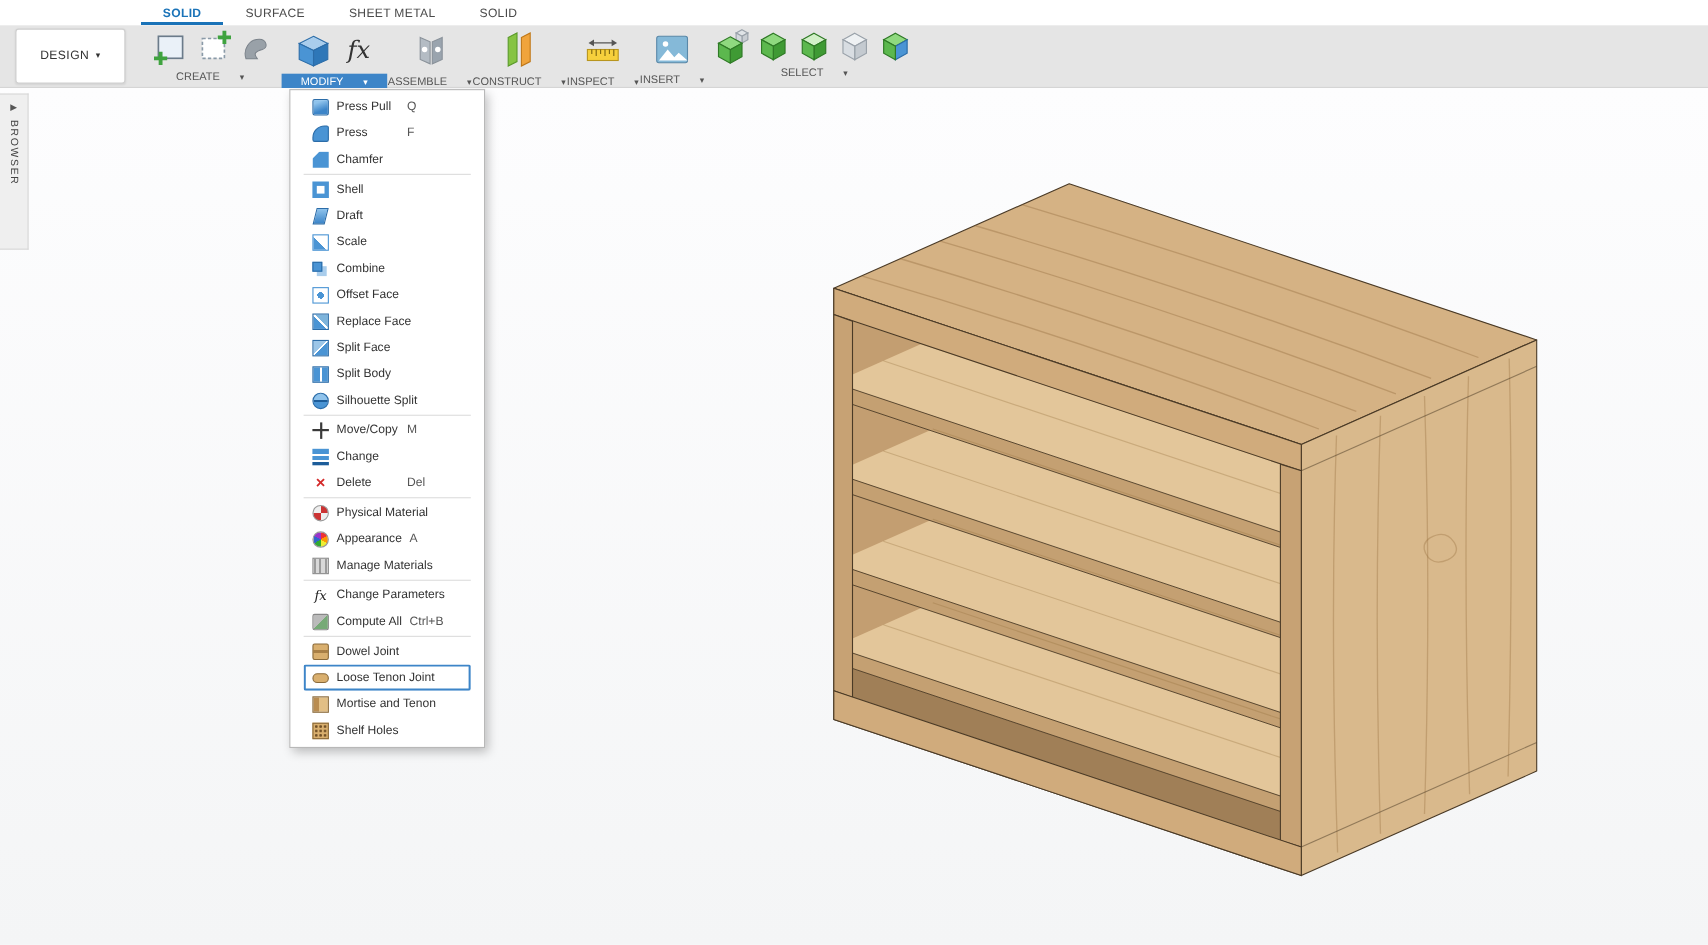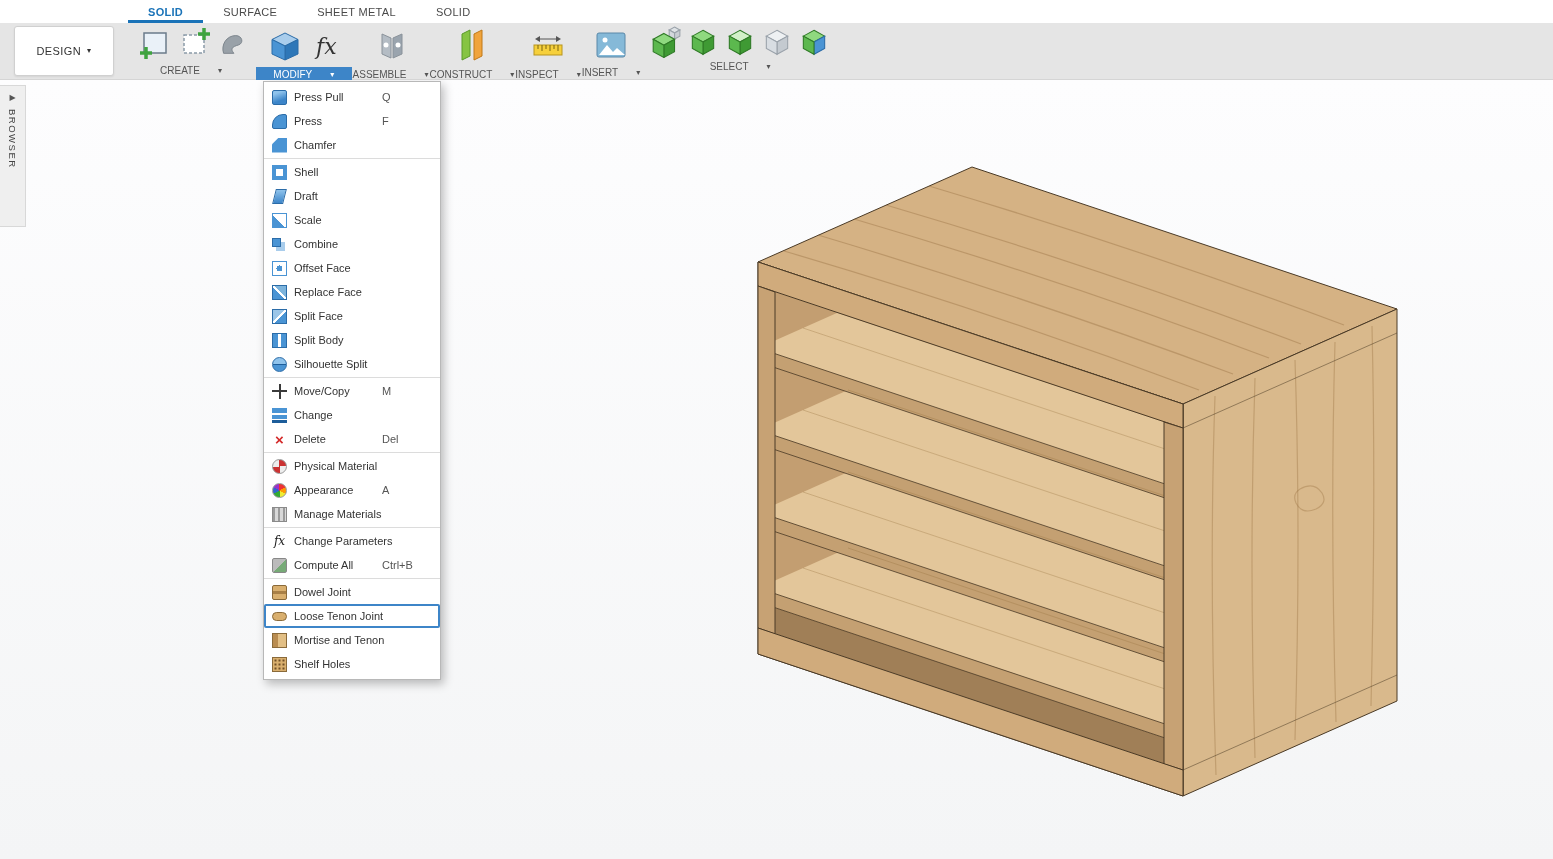--- a/index.html
+++ b/index.html
@@ -36,21 +36,21 @@
   .model{position:absolute;left:0;top:0;z-index:1}
 
   
   .browser-tab{position:absolute;left:0;top:5px;width:26px;height:142px;background:#efefef;border:1px solid #d8d8d8;border-left:none;
     display:flex;flex-direction:column;align-items:center;padding-top:7px;gap:7px;z-index:2}
   .browser-arrow{font-size:8px;color:#555}
   .browser-label{writing-mode:vertical-rl;font-size:9.5px;letter-spacing:1.5px;color:#444}
 
   
   .menu{position:absolute;left:263px;top:1px;width:178px;background:#fff;border:1px solid #b8b8b8;
-    box-shadow:3px 4px 9px rgba(0,0,0,.25);padding:3px 0;z-index:5}
+    box-shadow:3px 4px 9px rgba(0,0,0,.25);padding:3px 12px;z-index:5}
   .menu-item{height:24px;display:flex;align-items:center;gap:7px;padding:0 8px;font-size:11px;color:#333;cursor:default}
   .menu-item.selected{box-shadow:inset 0 0 0 2px var(--accent);border-radius:2px}
   .mi-label{flex:1;white-space:nowrap}
   .mi-key{width:50px;text-align:left;color:#555;font-size:11px;flex:none}
   .menu-sep{height:1px;background:#dcdcdc;margin:1px 0}
 
   .mi-icon{width:15px;height:15px;flex:0 0 15px;position:relative;display:flex;align-items:center;justify-content:center;font-size:11px;line-height:1}
   .ic-presspull{background:linear-gradient(160deg,#8fc3ec 20%,#3c85c9 70%);border:1px solid #2b6ca8;border-radius:2px}
   .ic-fillet{background:#4a94d4;border:1px solid #2b6ca8;border-radius:11px 2px 2px 2px}
   .ic-chamfer{background:#4a94d4;clip-path:polygon(45% 0,100% 0,100% 100%,0 100%,0 45%)}

